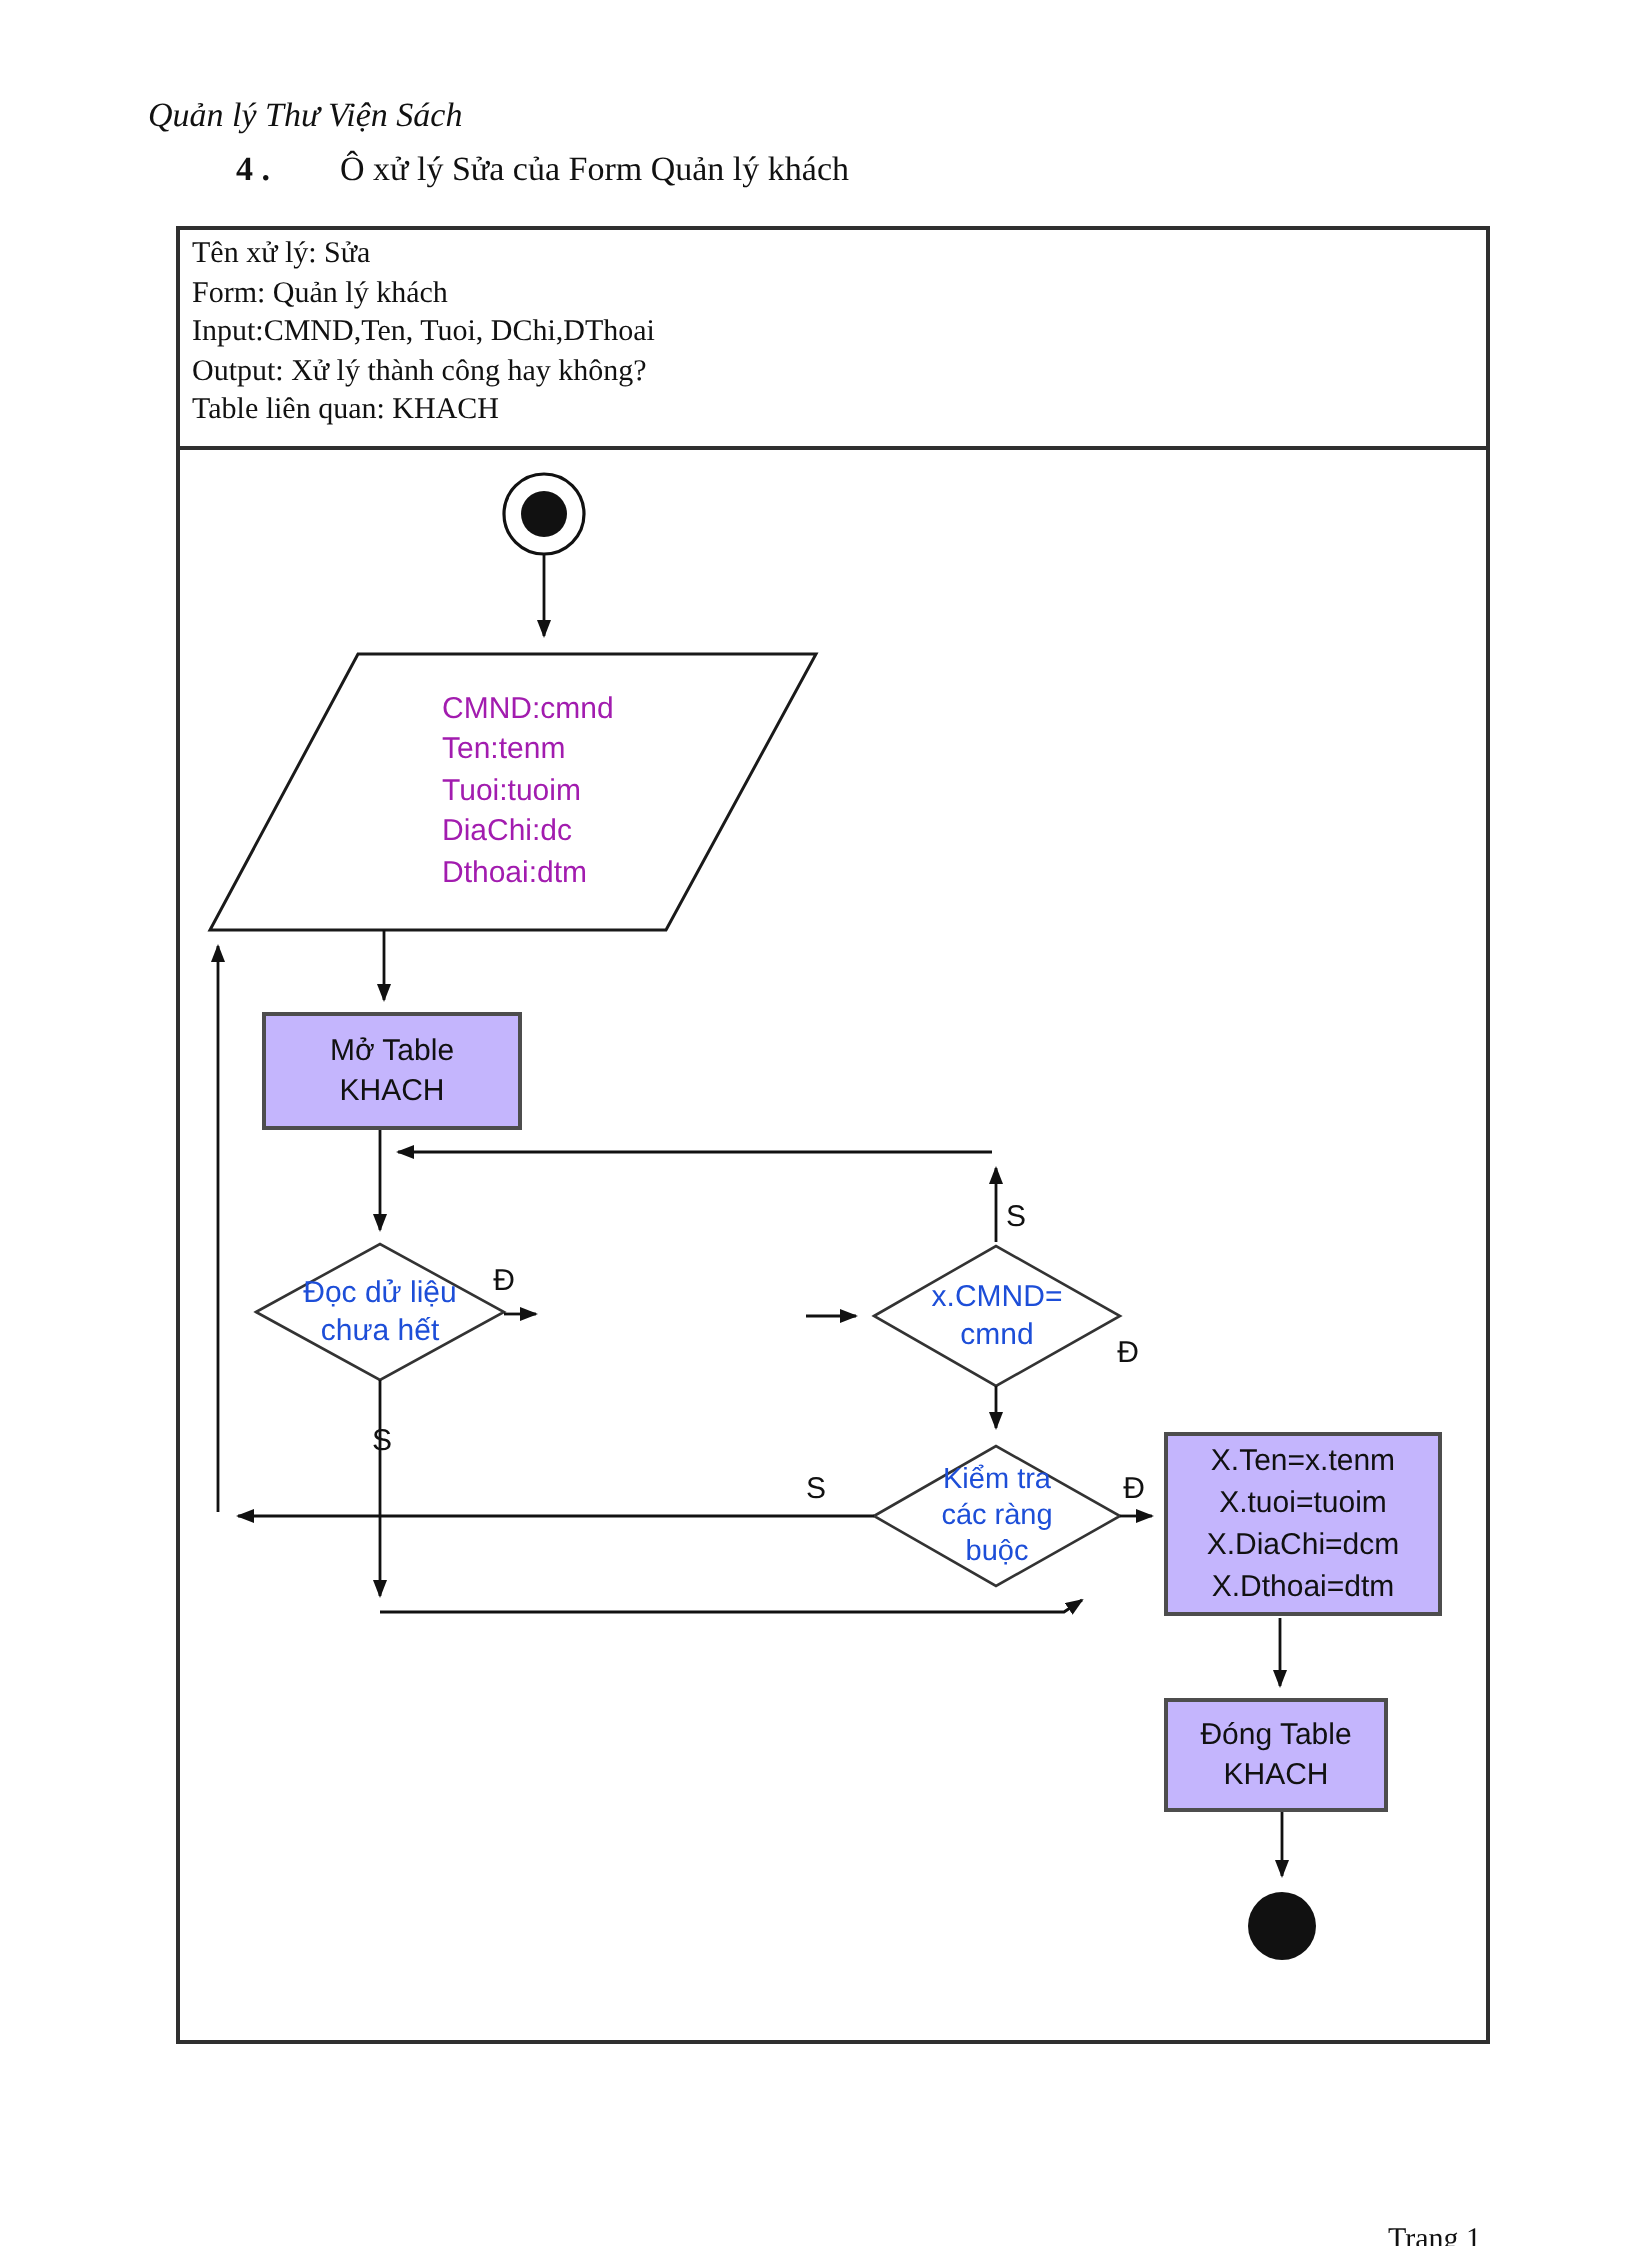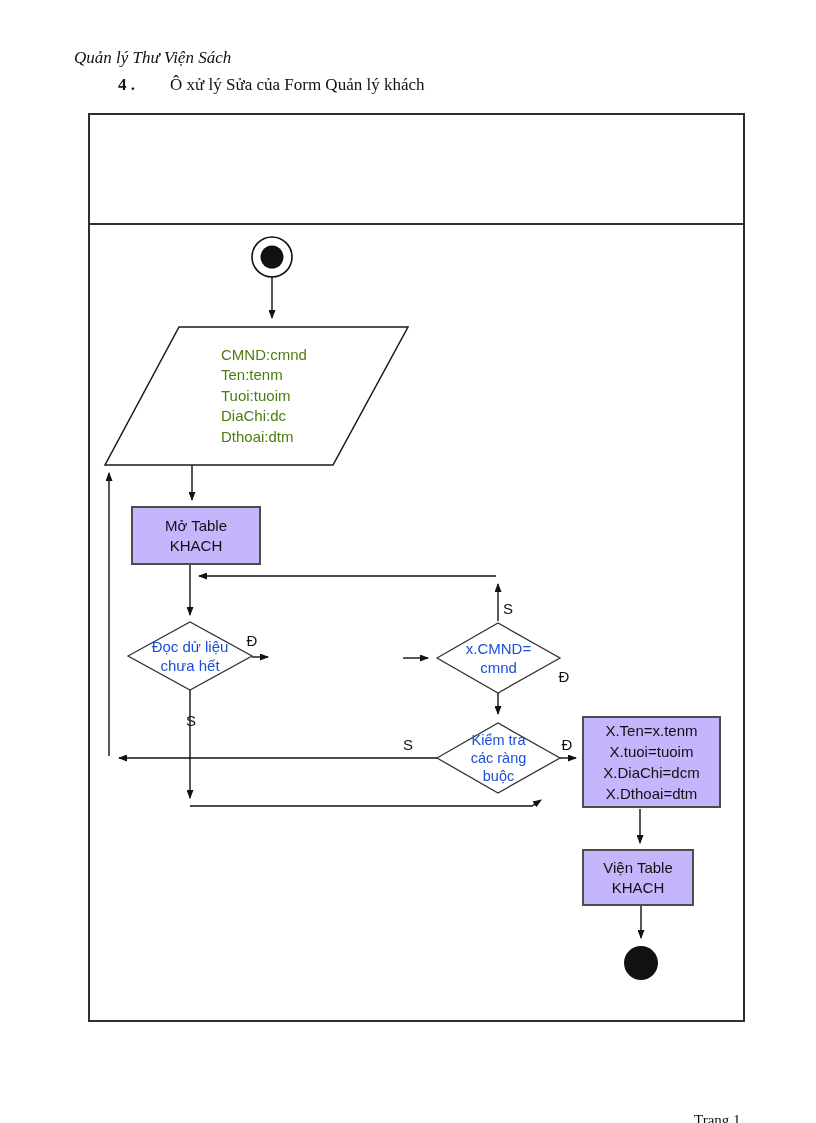--- a/index.html
+++ b/index.html
@@ -86,21 +86,21 @@
     color: #1d4ed8;
     white-space: pre-line;
   }
   .input-text {
     position: absolute;
     left: 221px; top: 345px;
     width: 130px;
     font-family: "Liberation Sans", sans-serif;
     font-size: 15px;
     line-height: 20.4px;
-    color: #4d7c0f;
+    color: #a21caf;
     white-space: pre-line;
     text-align: left;
   }
   .branch-label {
     position: absolute;
     width: 18px;
     text-align: center;
     font-family: "Liberation Sans", sans-serif;
     font-size: 15px;
     color: #111;
@@ -118,20 +118,27 @@
 
 <div class="page">
 
   <div class="hdr-italic">Quản lý Thư Viện Sách</div>
   <div class="heading-number">4 .</div>
   <div class="heading-title">Ô xử lý Sửa của Form Quản lý khách</div>
 
   <div class="doc-container"></div>
   <div class="section-divider"></div>
 
+  <div class="info-text">
+    <div>Tên xử lý:  Sửa</div>
+    <div>Form:  Quản lý khách</div>
+    <div>Input:CMND,Ten,  Tuoi,  DChi,DThoai</div>
+    <div>Output:  Xử lý thành  công hay không?</div>
+    <div>Table liên  quan:  KHACH</div>
+  </div>
 
   <svg class="flow-lines" viewBox="0 0 816 1123">
     <defs>
       <marker id="arrow" markerWidth="9" markerHeight="7" refX="8" refY="3.5" orient="auto" markerUnits="userSpaceOnUse">
         <path d="M0,0 L9,3.5 L0,7 Z" fill="#111"></path>
       </marker>
     </defs>
 
     <circle cx="272" cy="257" r="20" fill="#fff" stroke="#111" stroke-width="1.6"></circle>
     <circle cx="272" cy="257" r="11.5" fill="#111"></circle>
@@ -182,21 +189,21 @@
 
   <div class="node-box" style="left:131px; top:506px; width:130px; height:59px;">Mở Table
 KHACH</div>
 
 
   <div class="node-box" style="left:582px; top:716px; width:139px; height:92px; line-height:21px;">X.Ten=x.tenm
 X.tuoi=tuoim
 X.DiaChi=dcm
 X.Dthoai=dtm</div>
 
-  <div class="node-box" style="left:582px; top:849px; width:112px; height:57px;">Viện Table
+  <div class="node-box" style="left:582px; top:849px; width:112px; height:57px;">Đóng Table
 KHACH</div>
 
   <div class="diamond-text" style="left:128px; top:632px; width:124px; height:48px; line-height:19px; font-size:15px;">Đọc dử liệu
 chưa hết</div>
 
   <div class="diamond-text" style="left:437px; top:634px; width:123px; height:48px; line-height:19px; font-size:15px;">x.CMND=
 cmnd</div>
 
   <div class="diamond-text" style="left:437px; top:731px; width:123px; height:54px;">Kiểm tra
 các ràng

